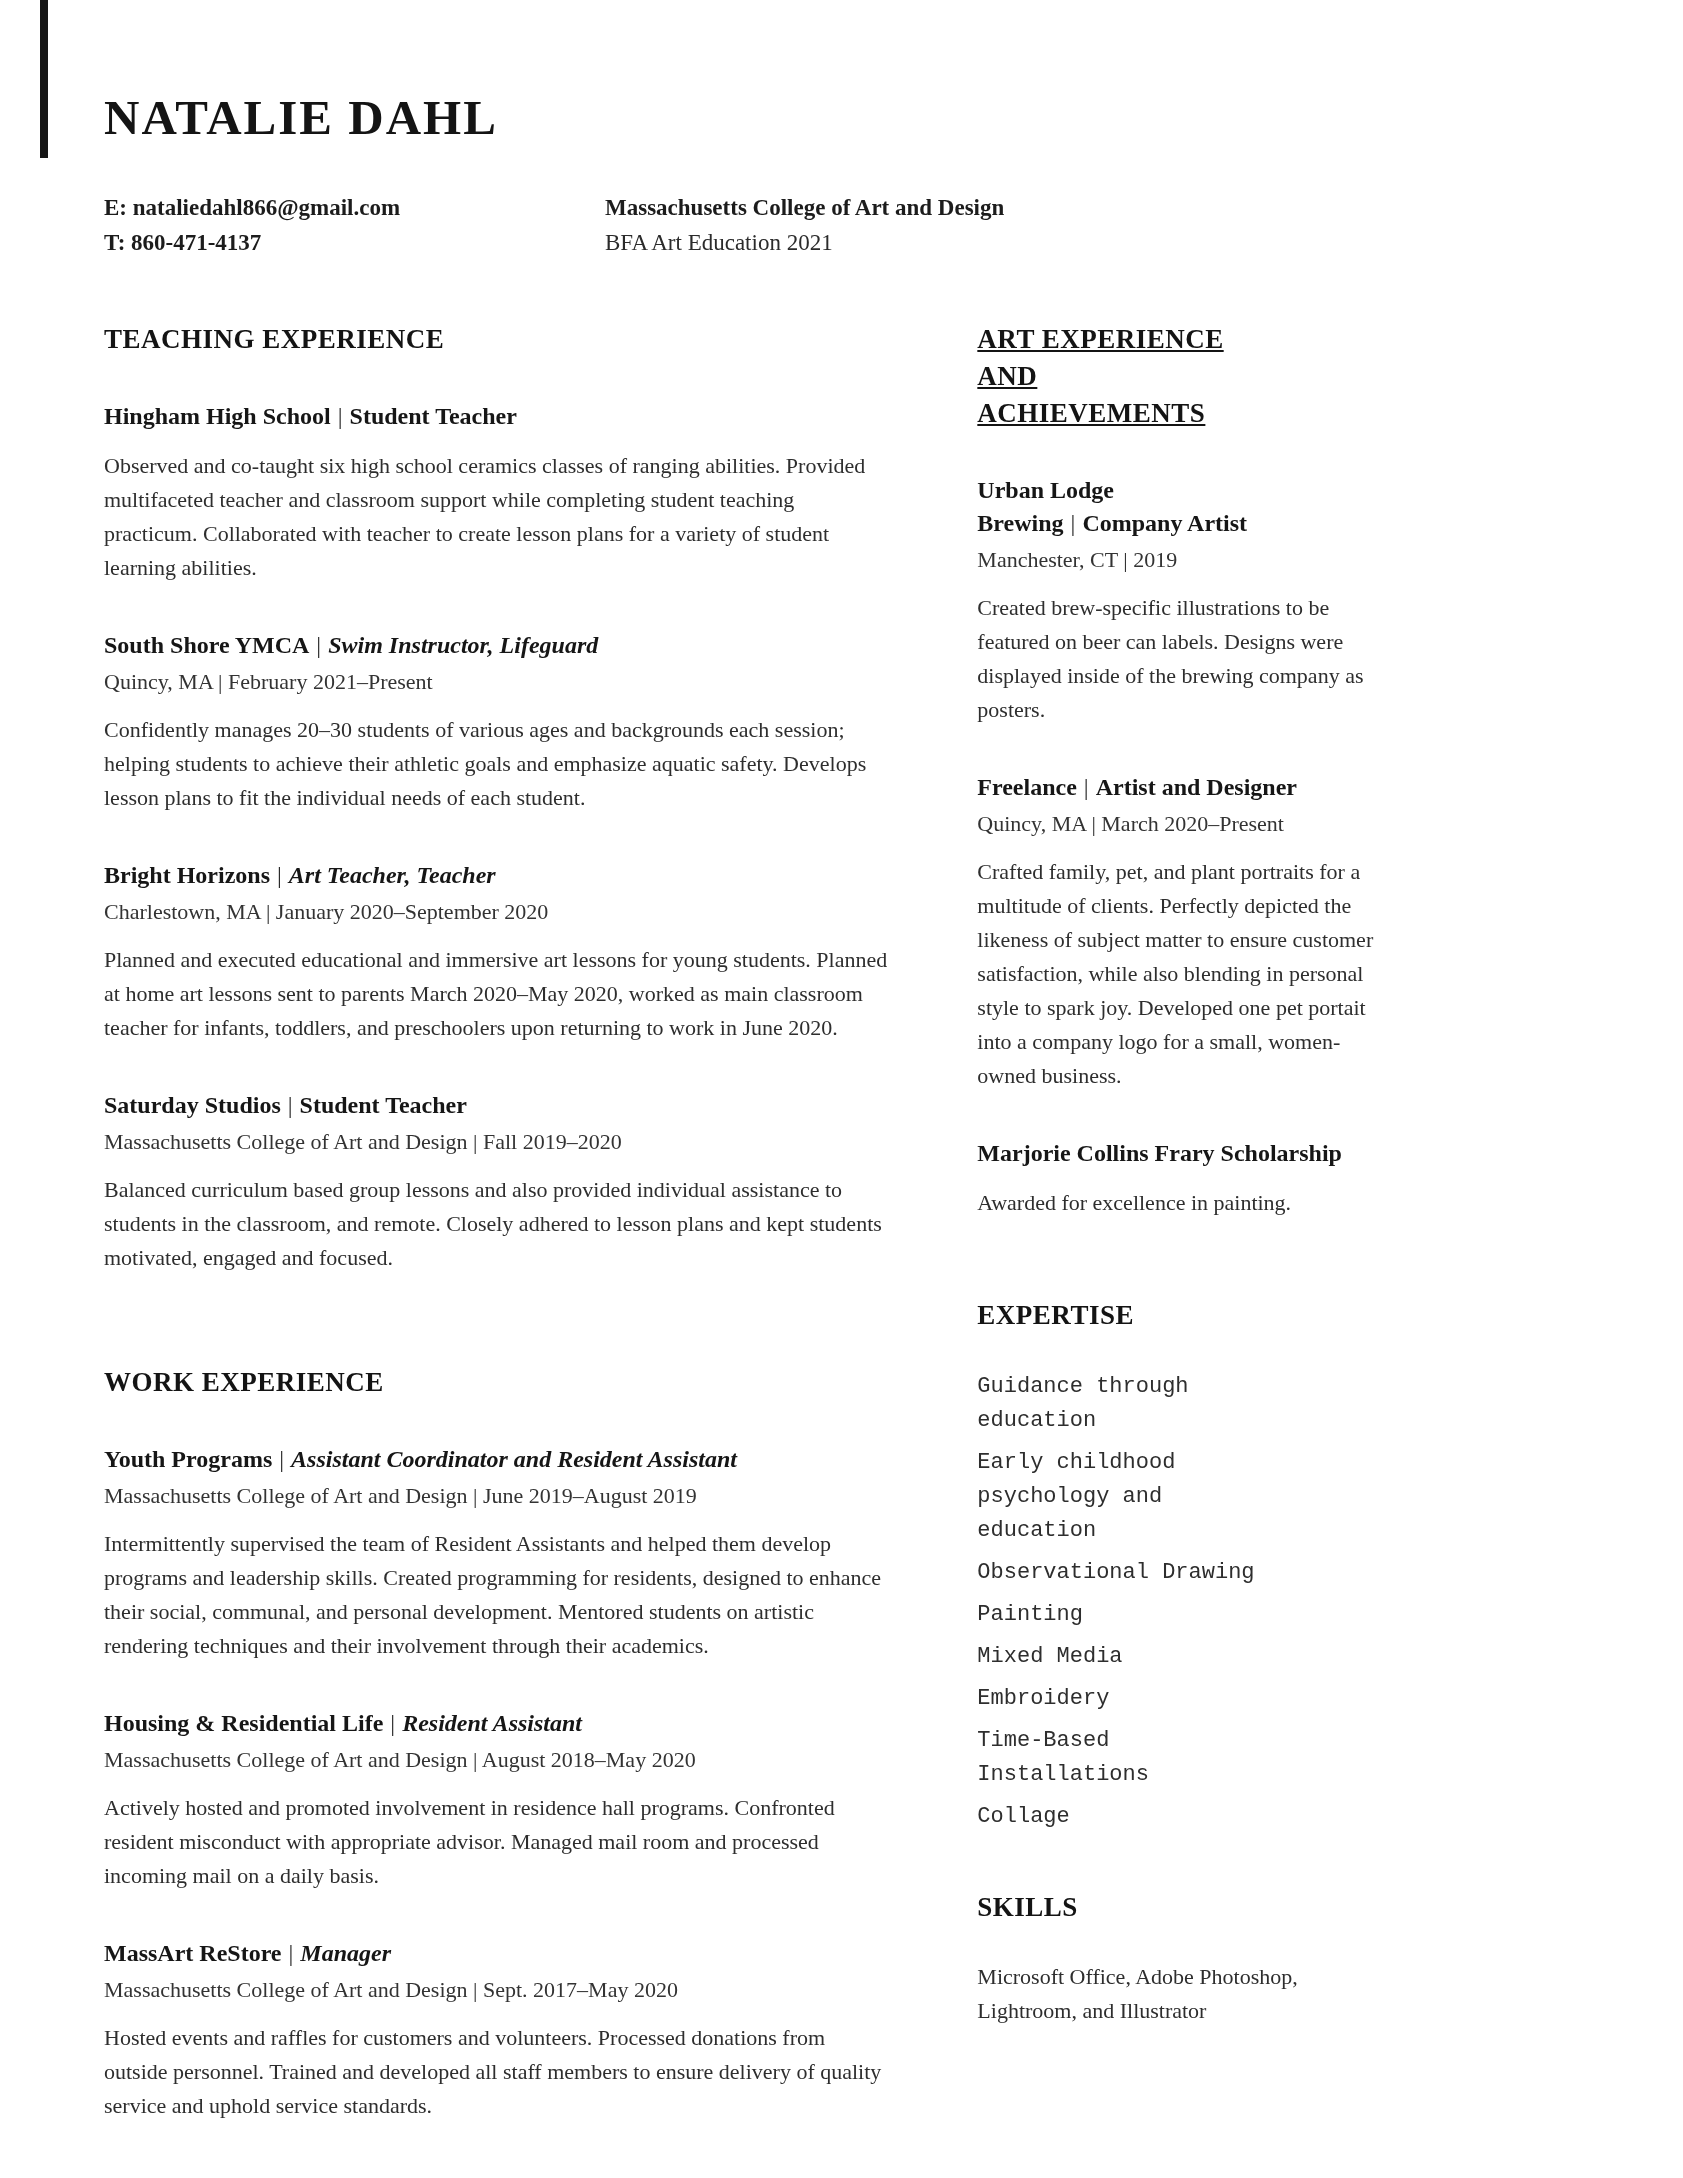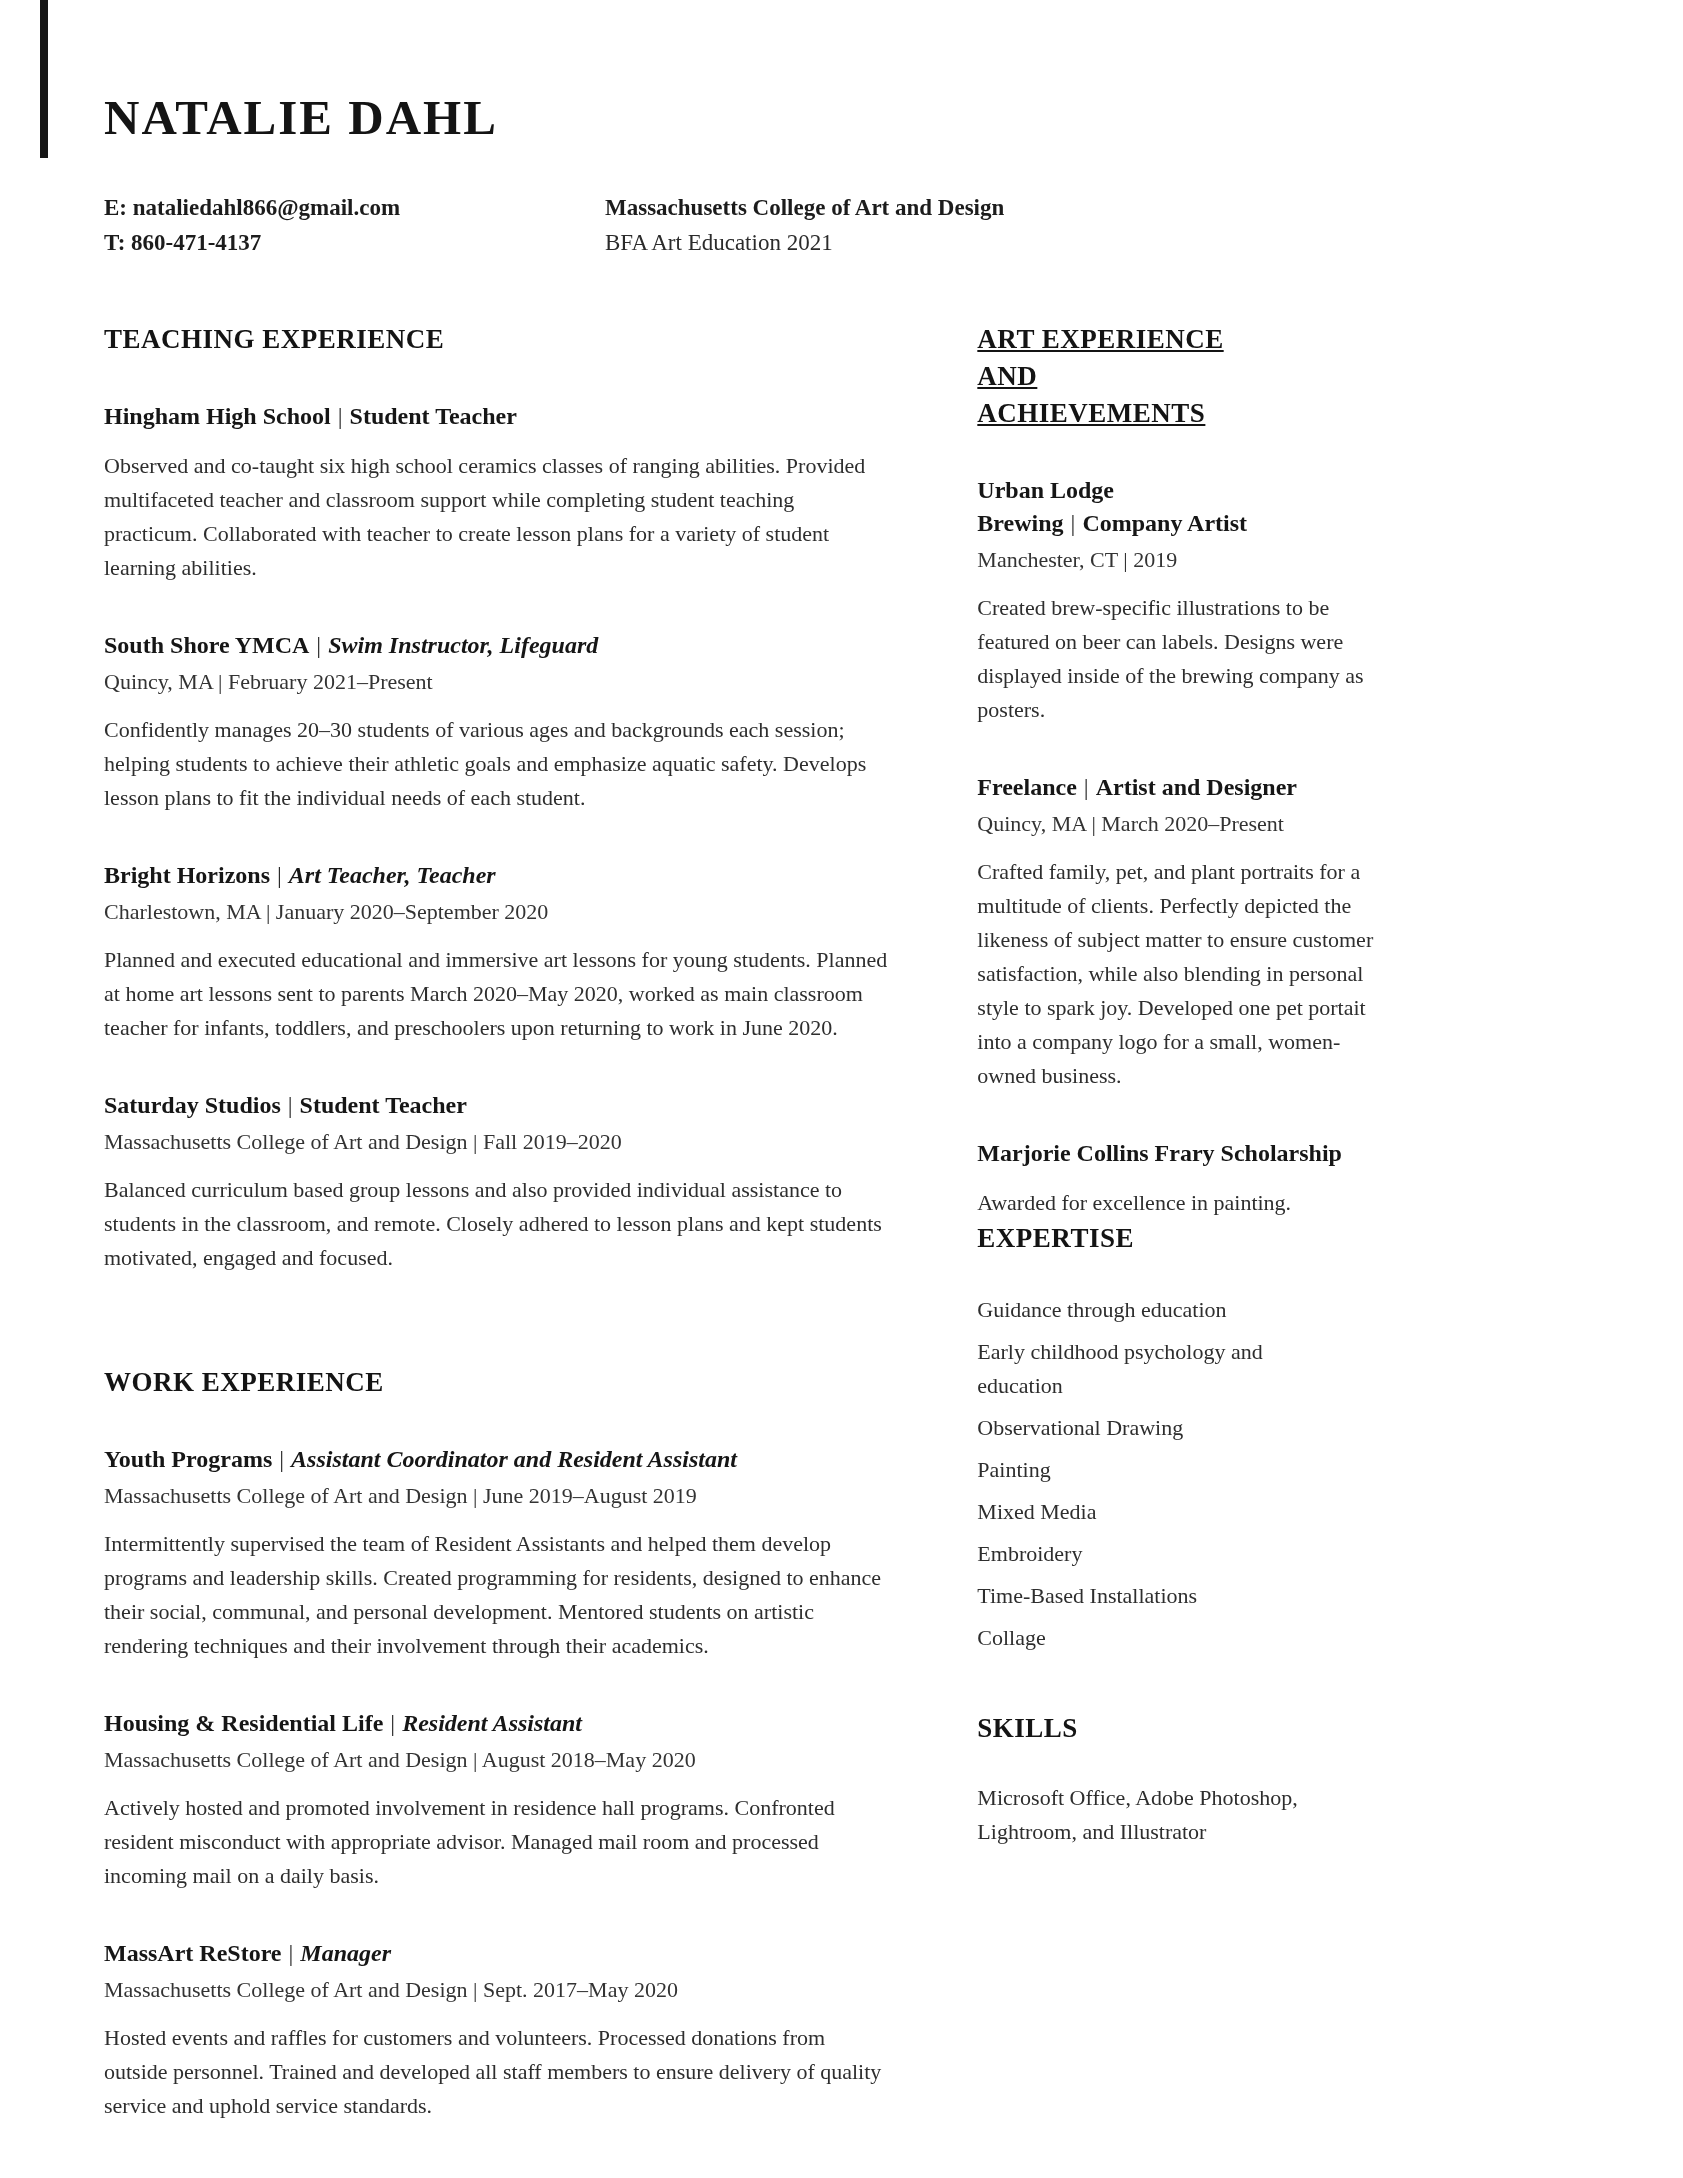--- a/index.html
+++ b/index.html
@@ -67,22 +67,22 @@
     line-height: 31px;
     margin-top: 4px;
   }
   .entry-desc {
     font-size: 22px;
     color: #2e2e2e;
     line-height: 34px;
     margin-top: 16px;
   }
 
-  .expertise-section { }
-  .expertise-list { list-style: none; max-width: 309px; margin-top: -6px; }
+  .expertise-section { margin-top: 77px; }
+  .expertise-list { list-style: none; max-width: 309px; margin-top: -6px; font-family: Liberation Mono, monospace; }
   .expertise-list li {
     font-size: 22px;
     color: #2e2e2e;
     line-height: 34px;
     margin-bottom: 8px;
   }
   .skills-section { margin-top: 55px; }
   .skills-text {
     font-size: 22px;
     color: #2e2e2e;

